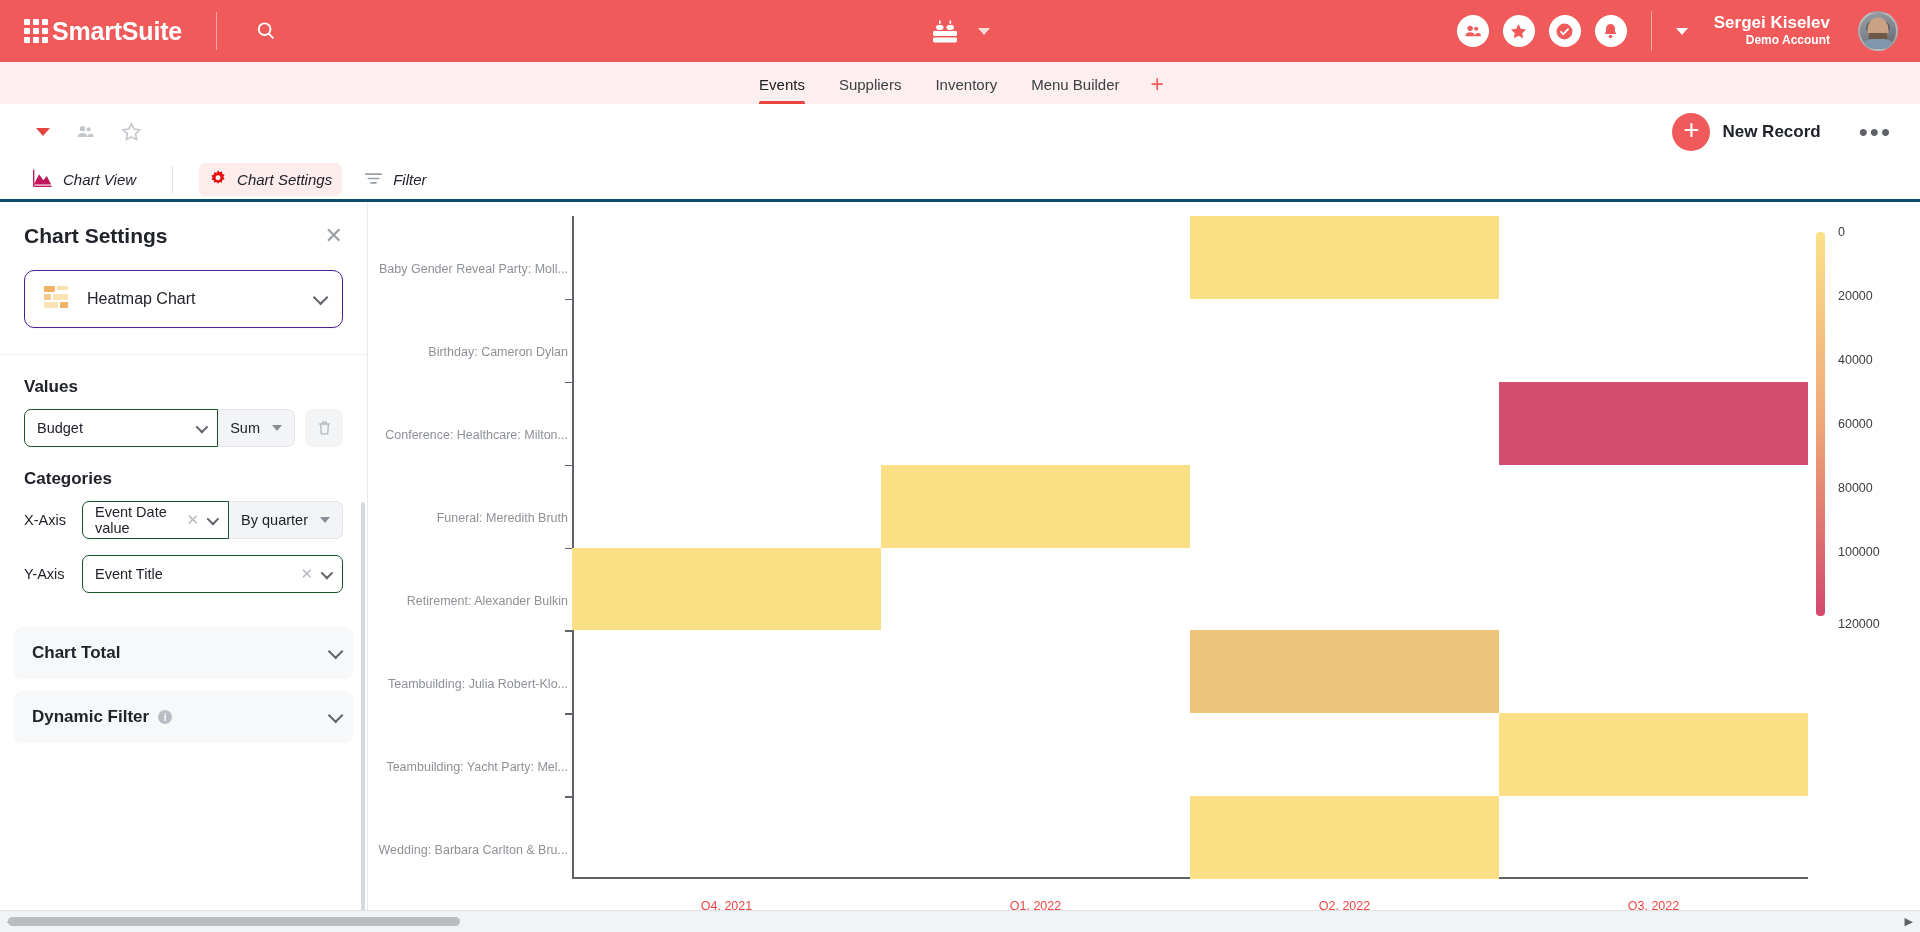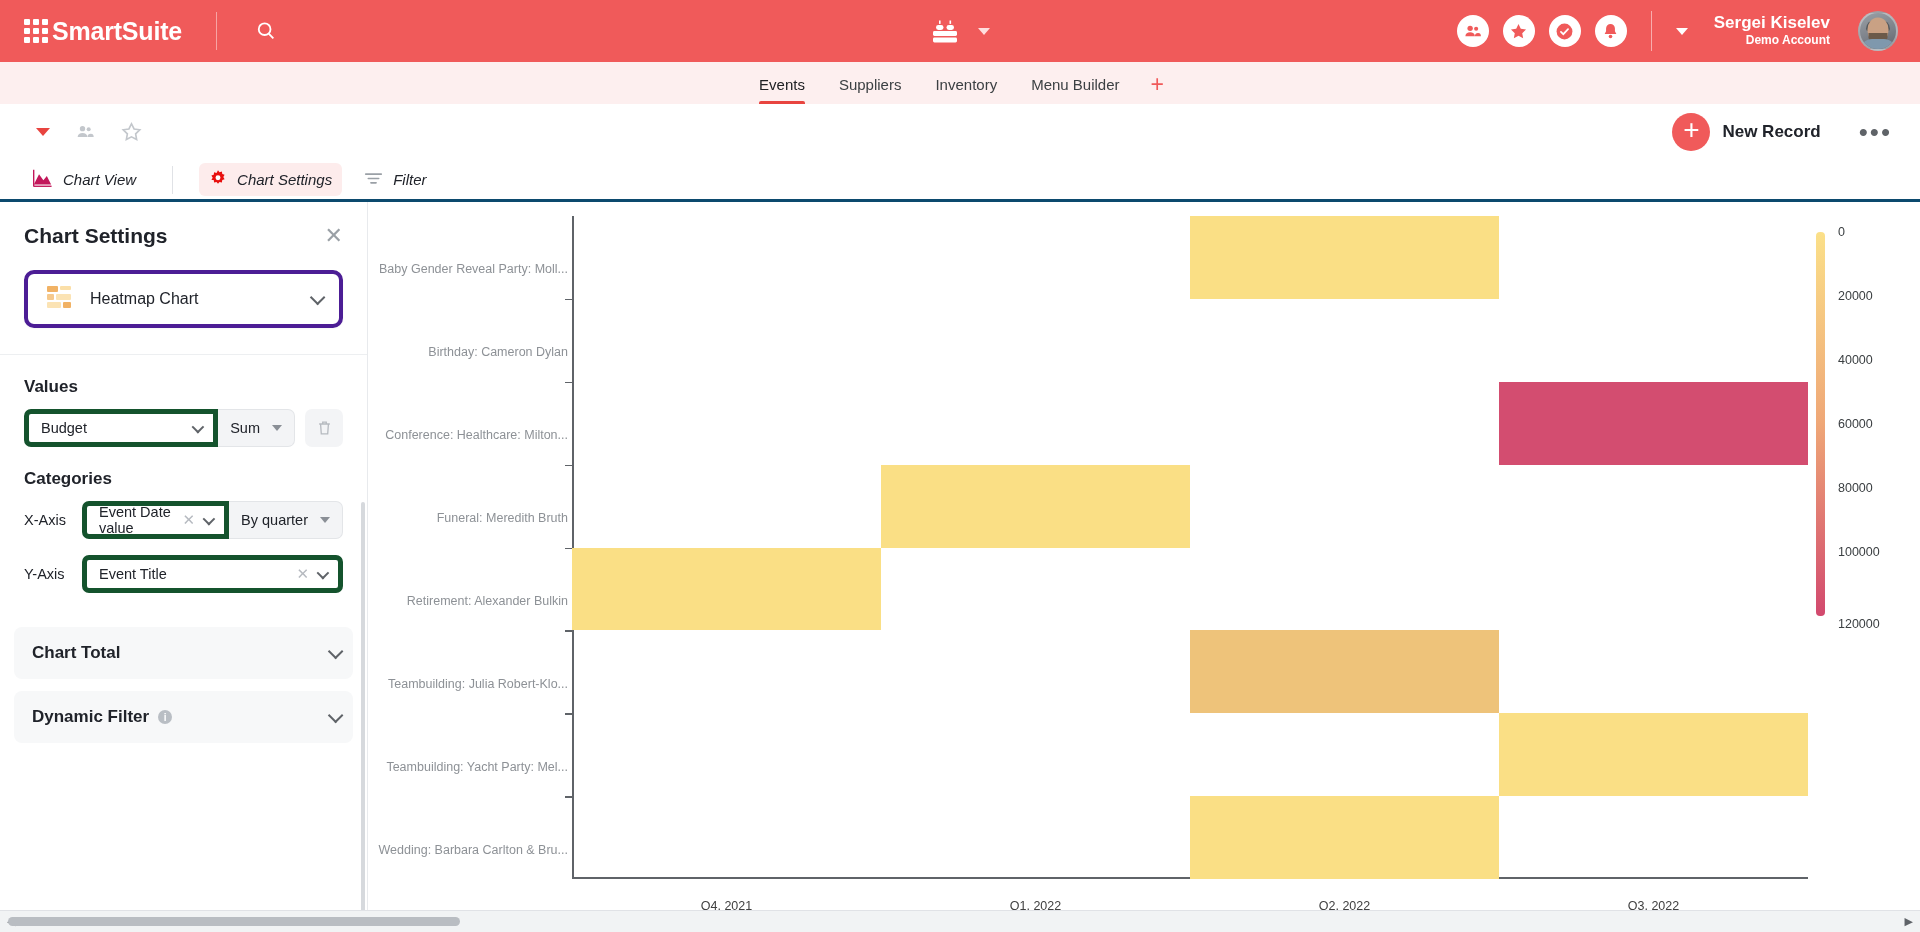--- a/index.html
+++ b/index.html
@@ -142,34 +142,34 @@
     width: 368px; flex-shrink: 0; border-right: 1px solid #E8EAED;
     position: relative; background: #fff; overflow: hidden;
   }
   .settings-head {
     display: flex; align-items: center; justify-content: space-between;
     padding: 22px 24px 16px 24px;
   }
   .settings-title { font-size: 21px; font-weight: bold; color: #20232A; }
   .close-x { font-size: 22px; color: #9aa0a6; cursor: pointer; line-height: 1; }
   .chart-type-box {
-    margin: 6px 24px 0 24px; border: 4px solid #4c1d95; border-radius: 10px;
+    margin: 6px 24px 0 24px; border: 1px solid #4c1d95; border-radius: 10px;
     height: 58px; display: flex; align-items: center; padding: 0 18px;
     gap: 16px; cursor: pointer; box-shadow: 0 1px 2px rgba(0,0,0,.04);
   }
   .chart-type-label { font-size: 16px; color: #20232A; flex: 1; }
   .chev {
     width: 11px; height: 11px; border-right: 2.2px solid #5f6368;
     border-bottom: 2.2px solid #5f6368; transform: rotate(45deg) translateY(-3px);
   }
   .sec-divider { height: 1px; background: #EDEFF1; margin: 26px 0 0 0; }
   .sec-label { font-size: 17px; font-weight: bold; color: #20232A; padding: 22px 24px 12px 24px; }
   .field-row { display: flex; align-items: center; padding: 0 24px; gap: 0; }
   .sel {
-    height: 38px; border: 5px solid #14532d; border-radius: 7px; background: #fff;
+    height: 38px; border: 1px solid #14532d; border-radius: 7px; background: #fff;
     display: flex; align-items: center; padding: 0 12px; gap: 8px;
     font-size: 14.5px; color: #20232A; cursor: pointer;
   }
   .sel.grow { flex: 1; }
   .sel .x { color: #b6bac0; font-size: 15px; cursor: pointer; }
   .sel .chev-s {
     width: 9px; height: 9px; border-right: 2px solid #5f6368;
     border-bottom: 2px solid #5f6368; transform: rotate(45deg) translateY(-2px);
   }
   .agg {
@@ -213,21 +213,21 @@
     white-space: nowrap; transform: translateY(-50%); text-align: right;
   }
   .plot {
     position: absolute; left: 204px; right: 112px; top: 14px; bottom: 52px;
   }
   .axis-y-line { position: absolute; left: 0; top: 0; bottom: 0; width: 1.6px; background: #5f6368; }
   .axis-x-line { position: absolute; left: 0; right: 0; bottom: 0; height: 1.6px; background: #5f6368; }
   .ytick { position: absolute; left: -7px; width: 7px; height: 1.6px; background: #5f6368; }
   .cell { position: absolute; }
   .xlabel {
-    position: absolute; bottom: -34px; font-size: 12.5px; color: #404040;
+    position: absolute; bottom: -34px; font-size: 12.5px; color: #ef4444;
     transform: translateX(-50%); white-space: nowrap;
   }
 
   .legend { position: absolute; right: 18px; top: 22px; height: 400px; width: 86px; }
   .legend-bar {
     position: absolute; left: 0; top: 8px; width: 9px; height: 384px; border-radius: 4px;
   }
   .legend-tick {
     position: absolute; left: 22px; font-size: 12.5px; color: #3c4043;
     transform: translateY(-50%); white-space: nowrap;

